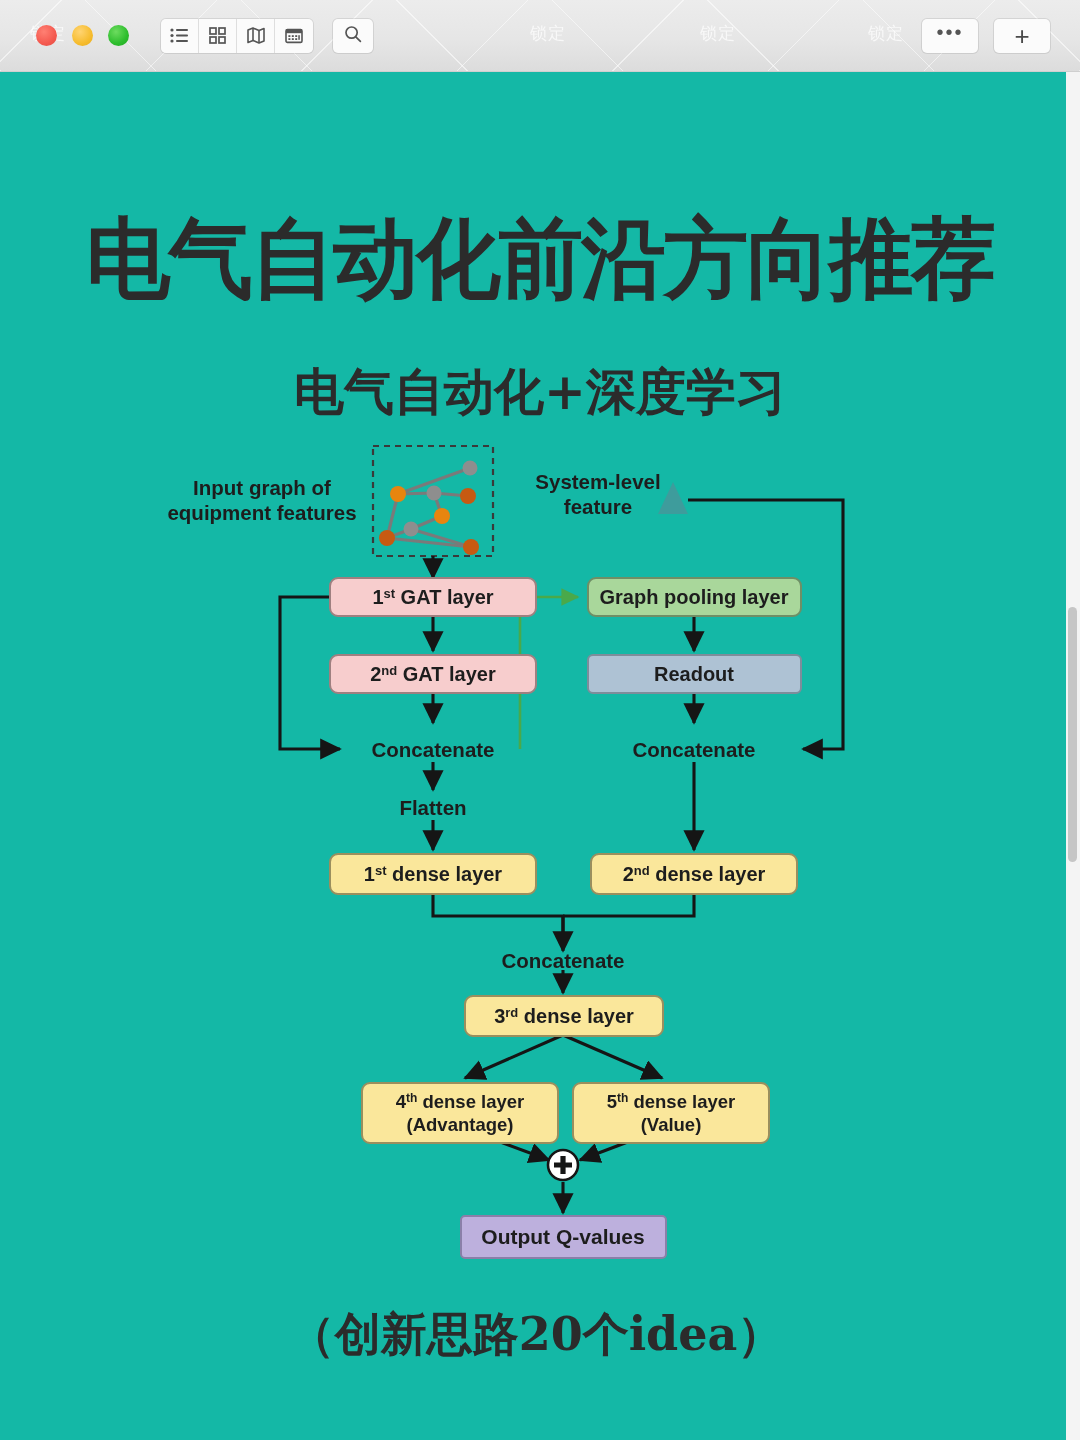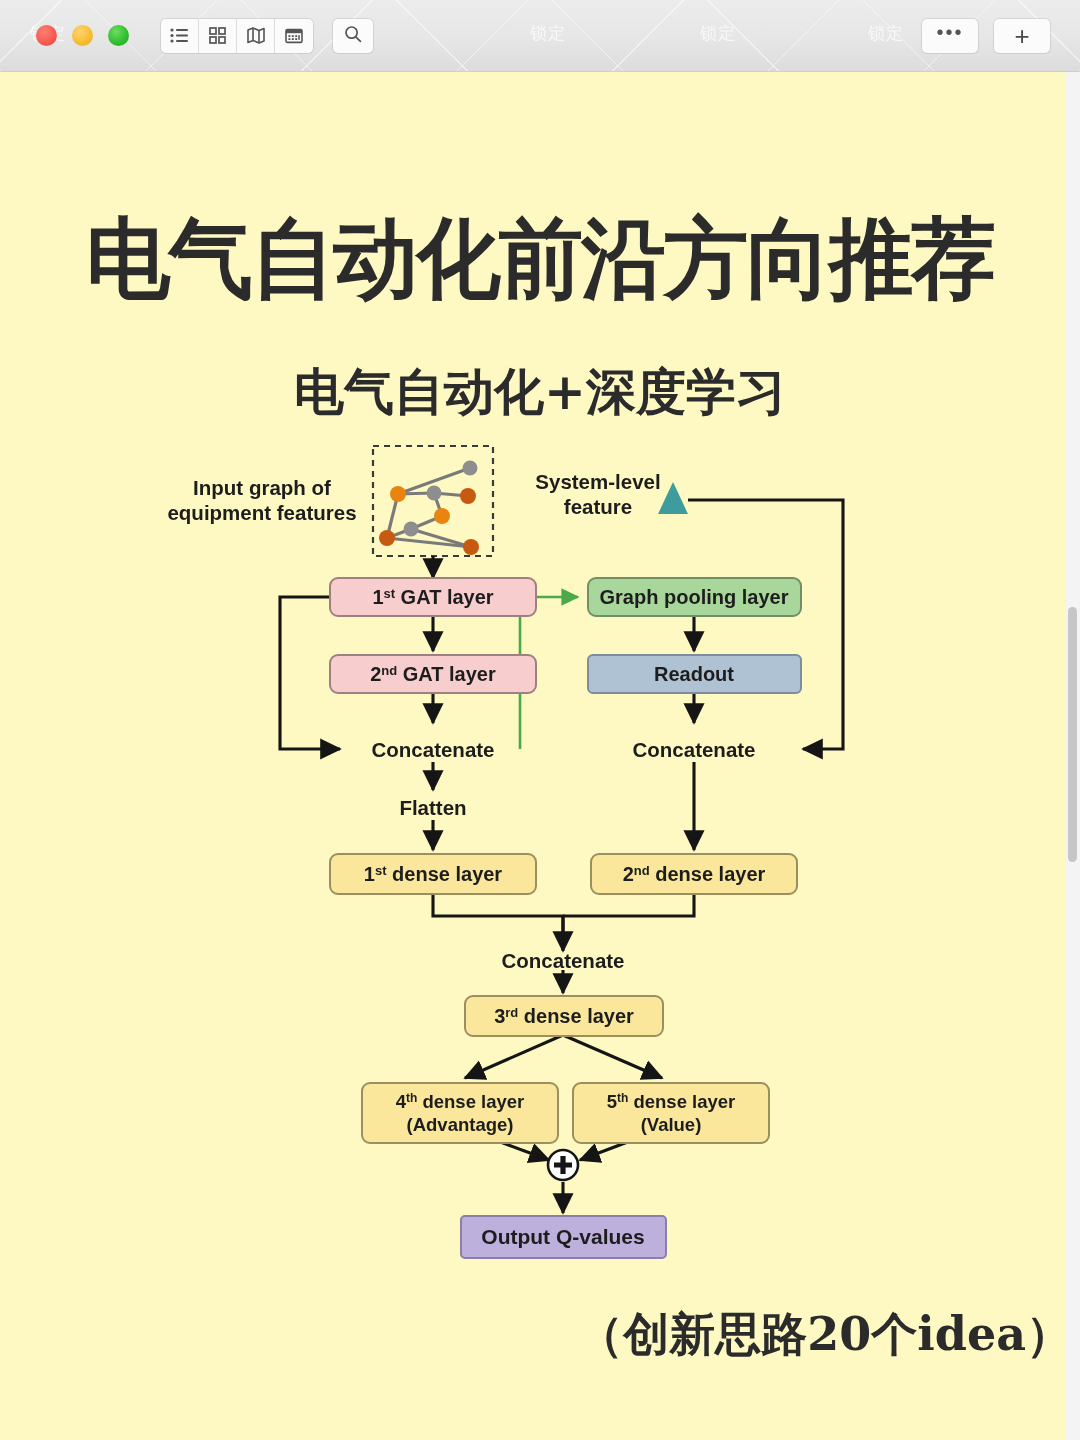--- a/index.html
+++ b/index.html
@@ -125,21 +125,21 @@
     line-height: 1;
   }
   .rbtn.plus { font-size: 26px; font-weight: 300; color: #4a4a4a; }
   .rbtn.dots { letter-spacing: 2px; font-size: 20px; padding-bottom: 8px; }
 
   
   .content {
     position: relative;
     width: 1080px;
     height: 1368px;
-    background: #fef9c3;
+    background: #14b8a6;
     overflow: hidden;
   }
 
   .doc-title {
     position: absolute;
     left: 0; right: 0;
     top: 128px;
     text-align: center;
     font-family: "DejaVu Serif", "Liberation Serif", serif;
     font-weight: bold;
@@ -160,21 +160,21 @@
     font-size: 50px;
     letter-spacing: 0px;
     color: #2b2b2b;
     white-space: nowrap;
   }
 
   .doc-caption {
     position: absolute;
     left: 0; right: 8px;
     top: 1232px;
-    text-align: right;
+    text-align: center;
     font-family: "DejaVu Serif", "Liberation Serif", serif;
     font-weight: bold;
     font-size: 46px;
     color: #2b2b2b;
     white-space: nowrap;
   }
 
   
   .diagram {
     position: absolute;

